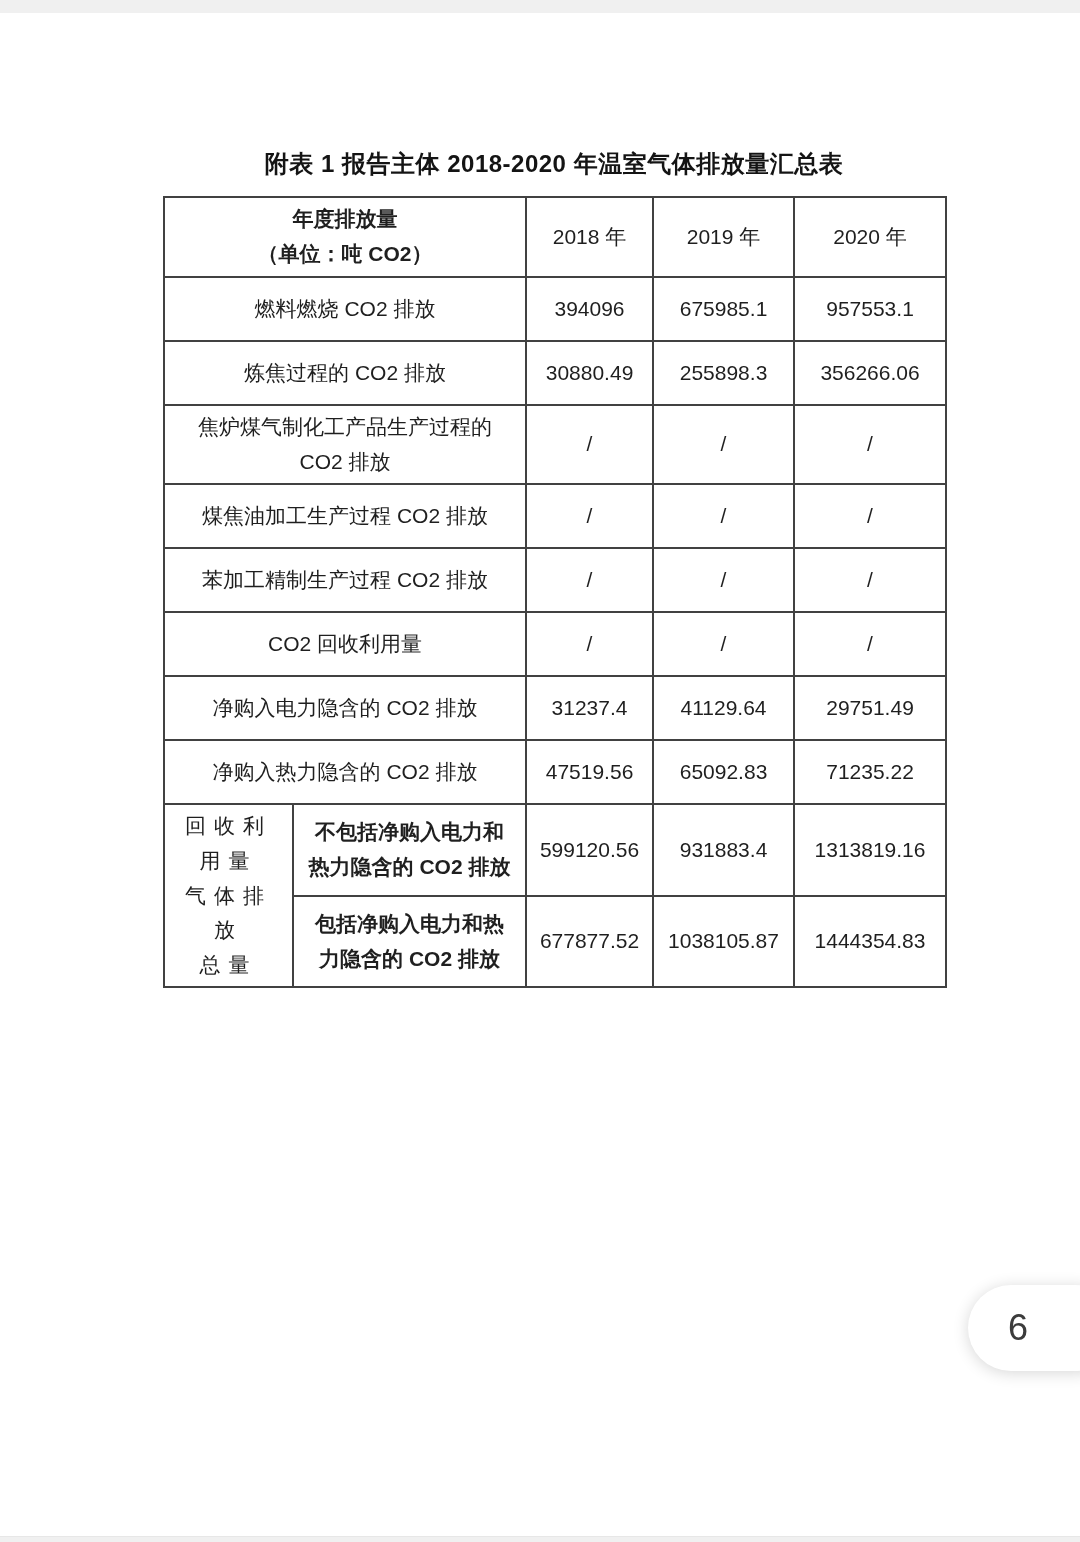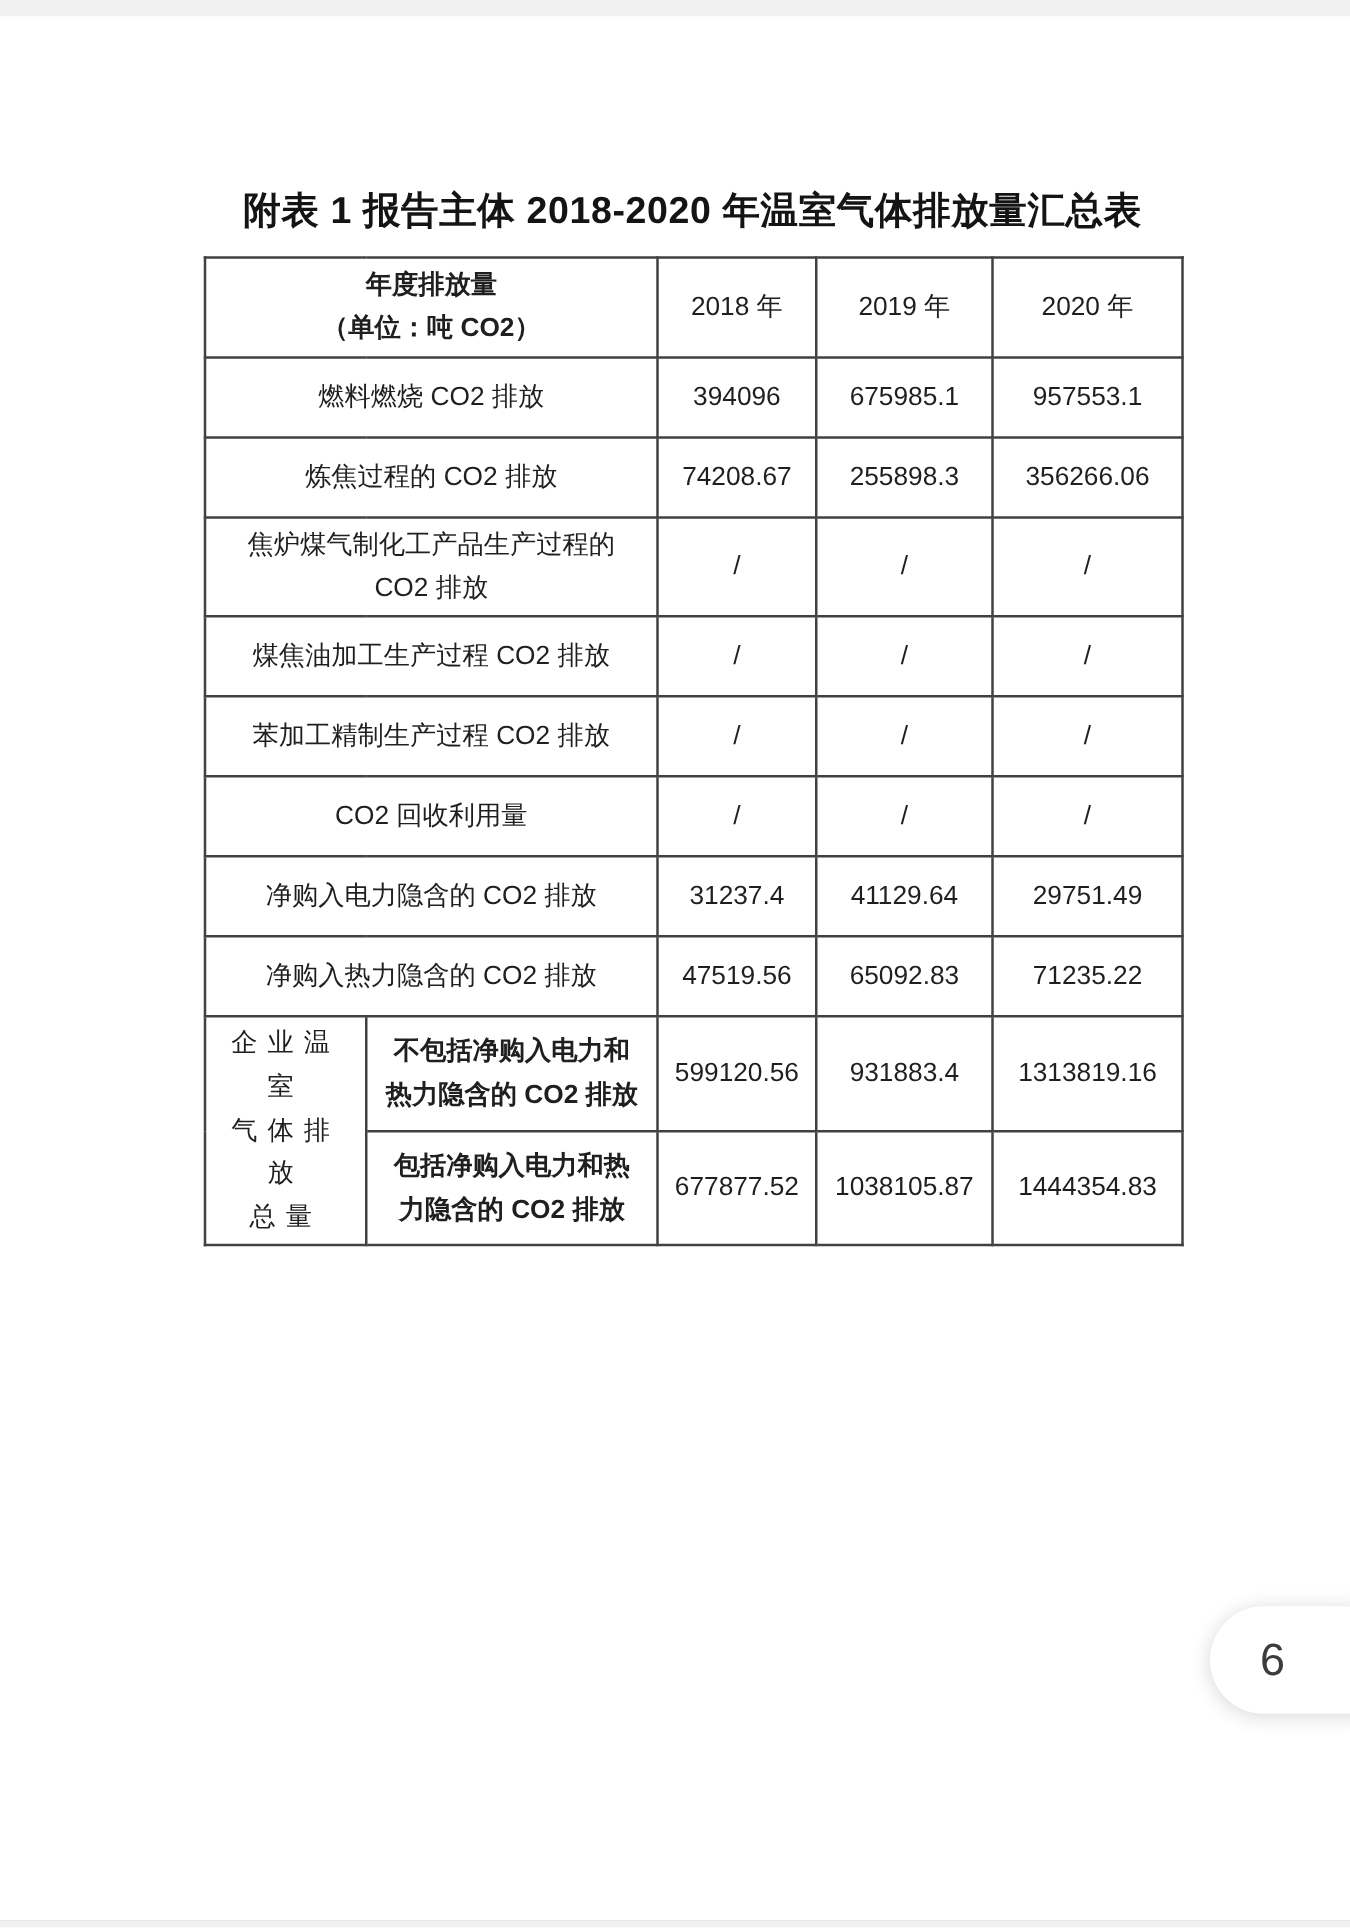--- a/index.html
+++ b/index.html
@@ -29,21 +29,21 @@
   }
   .doc-content {
     position: absolute;
     top: 13px;
     left: 163px;
     width: 782px;
   }
   .doc-title {
     margin-top: 135px;
     text-align: center;
-    font-size: 30px;
+    font-size: 24px;
     font-weight: bold;
     color: #141414;
     letter-spacing: 0.5px;
   }
   table.emissions {
     margin-top: 16px;
     width: 782px;
     border-collapse: collapse;
     table-layout: fixed;
   }
@@ -127,21 +127,21 @@
 
       <tr class="h-normal">
         <td colspan="2" class="row-label">燃料燃烧 CO2 排放</td>
         <td>394096</td>
         <td>675985.1</td>
         <td>957553.1</td>
       </tr>
 
       <tr class="h-normal">
         <td colspan="2" class="row-label">炼焦过程的 CO2 排放</td>
-        <td>74208.67</td>
+        <td>30880.49</td>
         <td>255898.3</td>
         <td>356266.06</td>
       </tr>
 
       <tr class="h-tall">
         <td colspan="2" class="row-label">焦炉煤气制化工产品生产过程的
 CO2 排放</td>
         <td>/</td>
         <td>/</td>
         <td>/</td>
@@ -176,21 +176,21 @@
       </tr>
 
       <tr class="h-normal">
         <td colspan="2" class="row-label">净购入热力隐含的 CO2 排放</td>
         <td>47519.56</td>
         <td>65092.83</td>
         <td>71235.22</td>
       </tr>
 
       <tr class="h-total">
-        <td rowspan="2" class="group-label">企业温室
+        <td rowspan="2" class="group-label">回收利用量
 气体排放
 总量</td>
         <td class="sub-label">不包括净购入电力和
 热力隐含的 CO2 排放</td>
         <td>599120.56</td>
         <td>931883.4</td>
         <td>1313819.16</td>
       </tr>
 
       <tr class="h-total">

